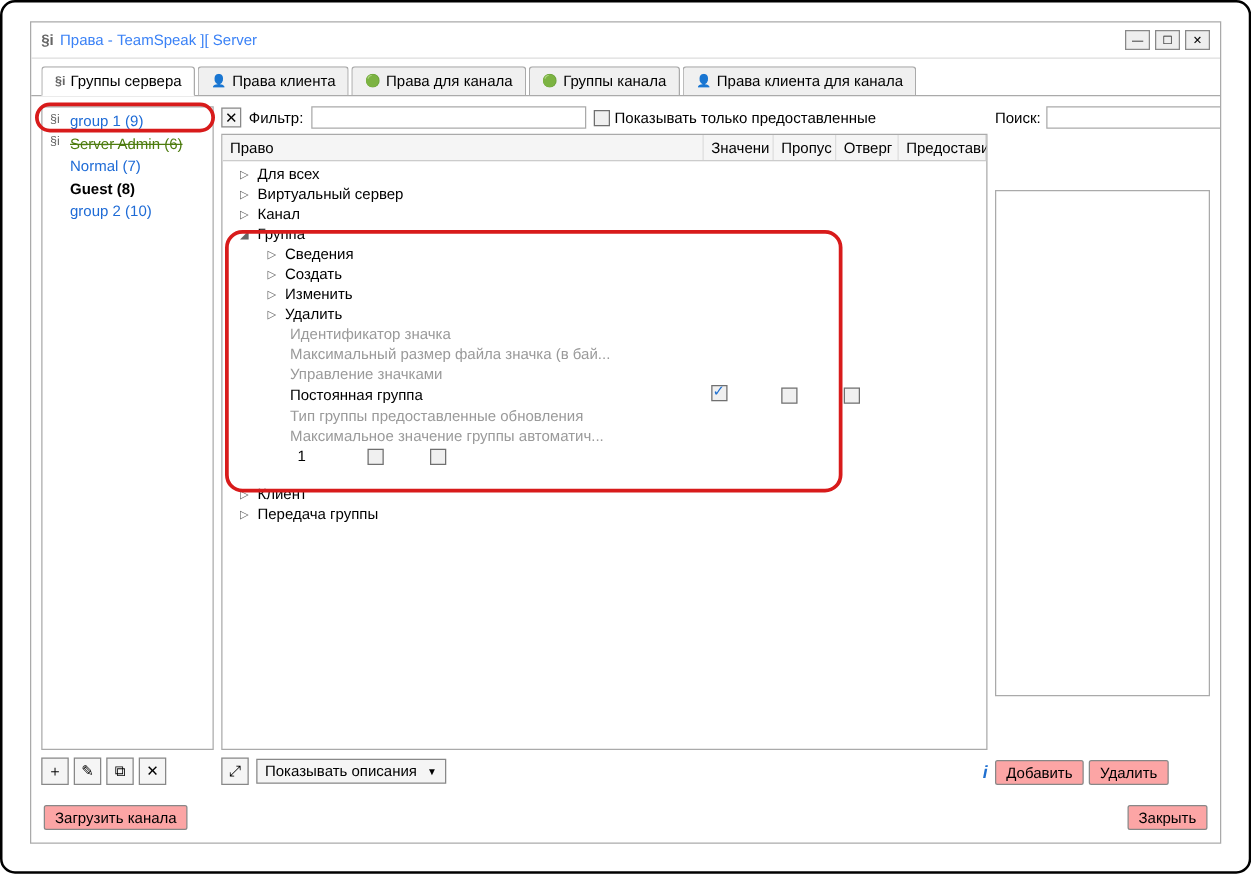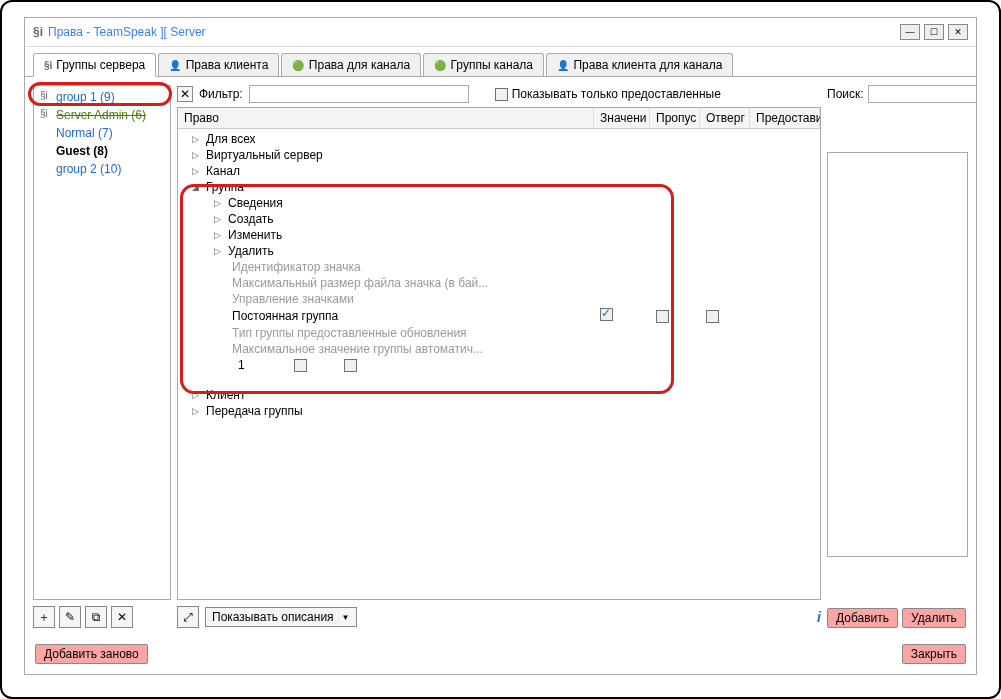--- a/index.html
+++ b/index.html
@@ -30,21 +30,21 @@
     
     .highlight-ring1 { position: absolute; border: 3px solid #d81b1b; border-radius: 18px; pointer-events: none; z-index: 5; }
     
     .left-buttons { display: flex; gap: 4px; margin-top: 6px; }
     .icon-btn { width: 22px; height: 22px; border: 1px solid #888; background: #f5f5f5; display: flex; align-items: center; justify-content: center; cursor: pointer; font-size: 12px; }
     
     .center-panel { flex: 1; display: flex; flex-direction: column; min-width: 0; }
     .filter-row { display: flex; align-items: center; gap: 6px; margin-bottom: 4px; }
     .clear-x { width: 16px; height: 16px; border: 1px solid #888; display: flex; align-items: center; justify-content: center; cursor: pointer; background: #f5f5f5; }
     .filter-input { flex: 1; max-width: 220px; border: 1px solid #aaa; padding: 1px 3px; height: 18px; }
-    .checkbox-wrap { display: flex; align-items: center; gap: 4px; margin-left: 20px; }
+    .checkbox-wrap { display: flex; align-items: center; gap: 4px; margin-left: 0; }
     .checkbox { width: 13px; height: 13px; border: 1px solid #707070; background: #f0f0f0; display: inline-block; position: relative; cursor: pointer; }
     .checkbox.checked::after { content: '✓'; position: absolute; top: -3px; left: 0; font-size: 12px; color: #2070d0; }
     
     .grid { flex: 1; border: 1px solid #aaa; background: #fff; overflow: hidden; position: relative; }
     .grid-header { display: flex; background: #f5f5f5; border-bottom: 1px solid #ccc; }
     .gh-cell { padding: 3px 6px; border-right: 1px solid #ddd; font-size: 12px; }
     .gh1 { flex: 1; min-width: 200px; }
     .gh2 { width: 56px; }
     .gh3 { width: 50px; }
     .gh4 { width: 50px; }
@@ -64,21 +64,21 @@
     .cb-col2 { width: 50px; display: flex; justify-content: flex-start; padding-left: 6px; }
     .cb-col3 { width: 70px; }
     
     .highlight-ring2 { position: absolute; border: 3px solid #d81b1b; border-radius: 14px; pointer-events: none; z-index: 5; }
     
     .center-bottom { display: flex; align-items: center; gap: 6px; margin-top: 6px; }
     .combo { border: 1px solid #888; background: #f5f5f5; padding: 2px 6px; cursor: pointer; display: flex; align-items: center; gap: 8px; }
     .combo-arrow { font-size: 8px; }
     .info-icon { margin-left: auto; color: #2070d0; font-weight: bold; font-style: italic; font-size: 14px; cursor: pointer; }
     
-    .right-panel { width: 141px; display: flex; flex-direction: column; gap: 45px; }
+    .right-panel { width: 172px; display: flex; flex-direction: column; gap: 45px; }
     .search-row { display: flex; align-items: center; gap: 4px; margin-bottom: 4px; }
     .search-input { flex: 1; border: 1px solid #aaa; padding: 1px 3px; height: 18px; }
     .result-box { flex: 1; border: 1px solid #aaa; background: #fff; }
     .right-bottom { display: flex; gap: 4px; margin-top: 6px; }
     .text-btn { border: 1px solid #888; background: #fca5a5; padding: 2px 8px; cursor: pointer; font-size: 12px; border-radius: 2px; }
     
     .footer { display: flex; padding: 8px 10px 10px; gap: 6px; }
     .footer .spacer { flex: 1; }
   </style>
 </head>
@@ -346,18 +346,18 @@
         </div>
         <div class="result-box"></div>
         <div class="right-bottom">
           <button class="text-btn">Добавить</button>
           <button class="text-btn">Удалить</button>
         </div>
       </div>
     </div>
 
     <div class="footer">
-      <button class="text-btn">Добавить заново</button>
+      <button class="text-btn">Загрузить канала</button>
       <div class="spacer"></div>
       <button class="text-btn">Закрыть</button>
     </div>
   </div>
 </div>
 
 </body></html>

